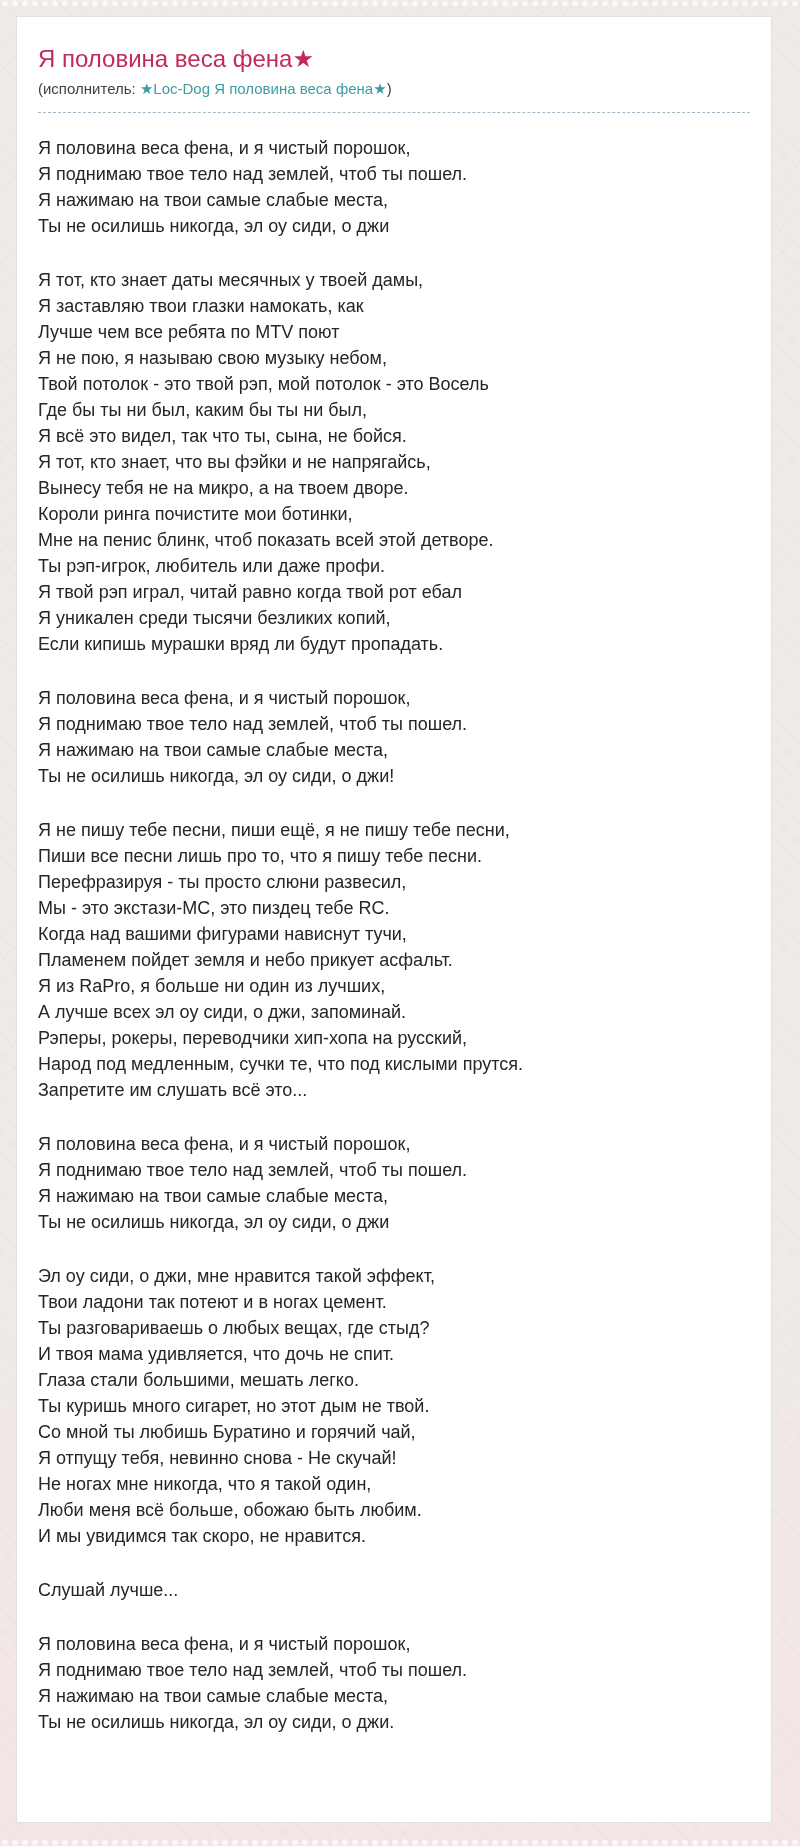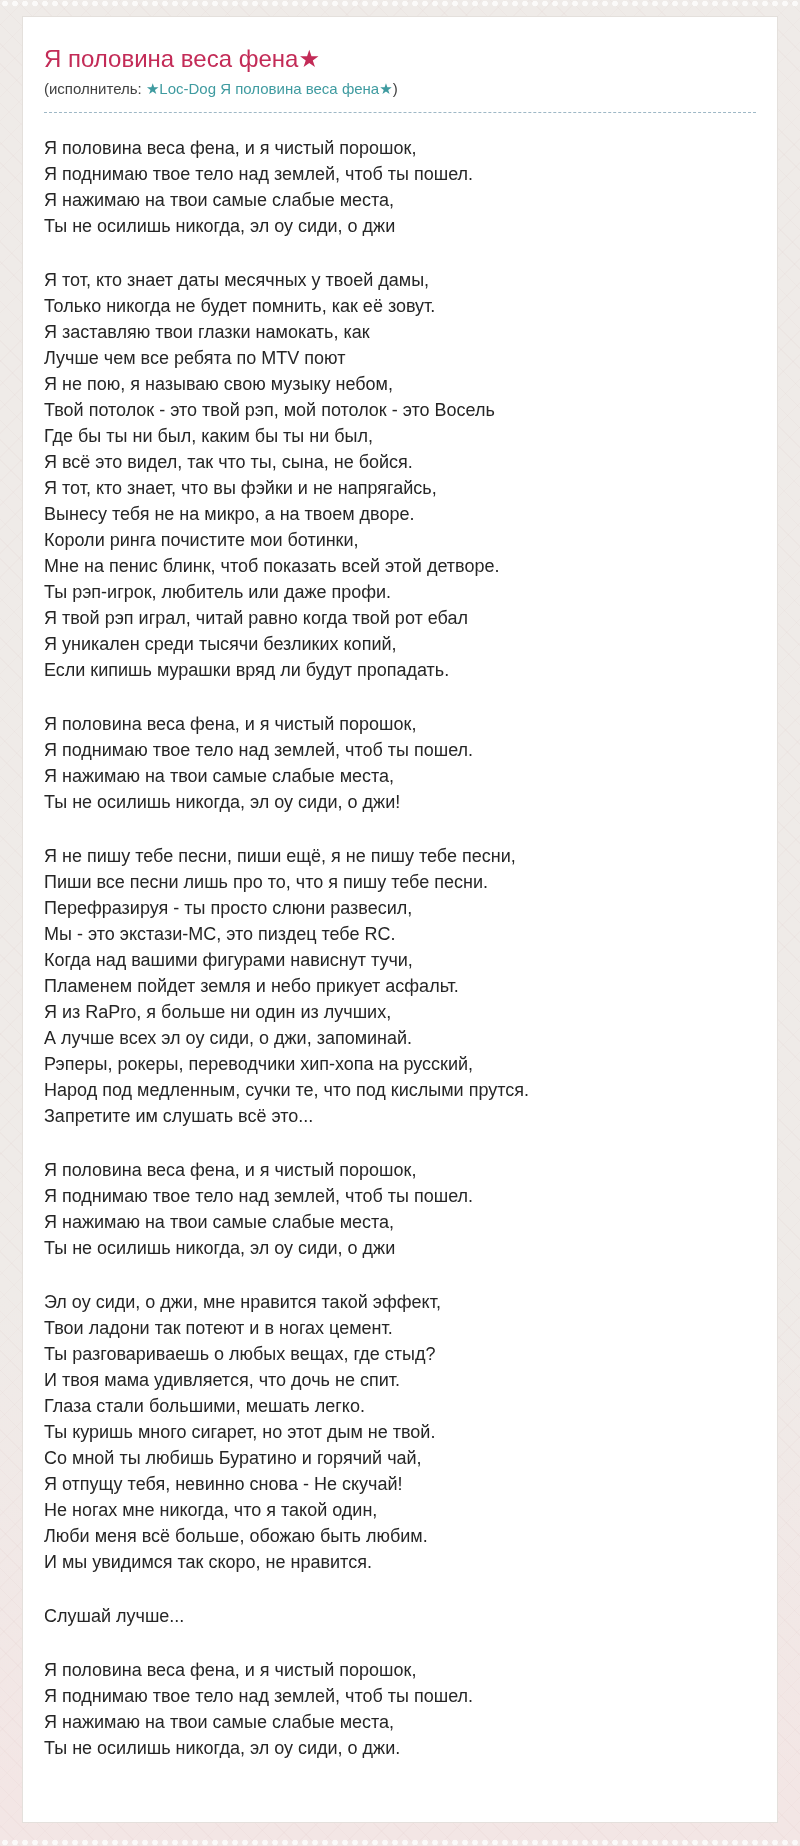--- a/index.html
+++ b/index.html
@@ -28,21 +28,21 @@
   }
   
   .perf{
     position:absolute;left:0;width:800px;height:7px;
     background-image:radial-gradient(circle 3px at 5px 3.5px,#fbfaf9 2.6px,rgba(251,250,249,0) 3.1px);
     background-size:10px 7px;background-repeat:repeat-x;
   }
   .perf-top{top:0;}
   .perf-bottom{bottom:0;}
   .card{
-    position:absolute;left:22px;top:16px;width:756px;height:1807px;
+    position:absolute;left:16px;top:16px;width:756px;height:1807px;
     box-sizing:border-box;background:var(--card-bg);
     border:1px solid var(--card-border);
     padding:20px 21px 0 21px;
   }
   .song-title{
     margin:8px 0 6px 0;
     font-size:24px;line-height:28px;font-weight:400;
     color:var(--title-color);
   }
   .artist-line{
@@ -76,21 +76,20 @@
   <div class="separator"></div>
   <div class="lyrics">
       <div class="stanza">
         <div class="line">Я половина веса фена, и я чистый порошок,</div>
         <div class="line">Я поднимаю твое тело над землей, чтоб ты пошел.</div>
         <div class="line">Я нажимаю на твои самые слабые места,</div>
         <div class="line">Ты не осилишь никогда, эл оу сиди, о джи</div>
       </div>
       <div class="stanza">
         <div class="line">Я тот, кто знает даты месячных у твоей дамы,</div>
-        <div class="line">Только никогда не будет помнить, как её зовут.</div>
         <div class="line">Я заставляю твои глазки намокать, как</div>
         <div class="line">Лучше чем все ребята по MTV поют</div>
         <div class="line">Я не пою, я называю свою музыку небом,</div>
         <div class="line">Твой потолок - это твой рэп, мой потолок - это Восель</div>
         <div class="line">Где бы ты ни был, каким бы ты ни был,</div>
         <div class="line">Я всё это видел, так что ты, сына, не бойся.</div>
         <div class="line">Я тот, кто знает, что вы фэйки и не напрягайсь,</div>
         <div class="line">Вынесу тебя не на микро, а на твоем дворе.</div>
         <div class="line">Короли ринга почистите мои ботинки,</div>
         <div class="line">Мне на пенис блинк, чтоб показать всей этой детворе.</div>

